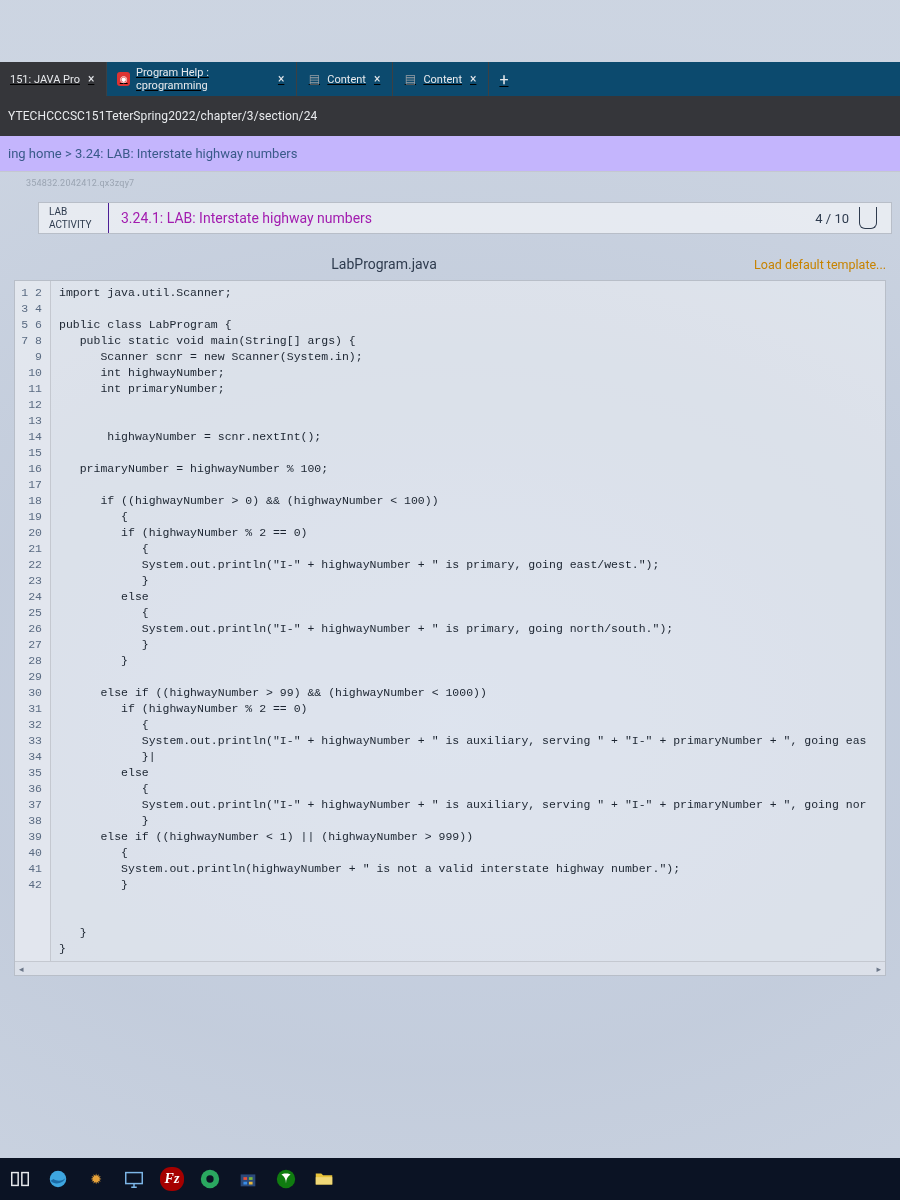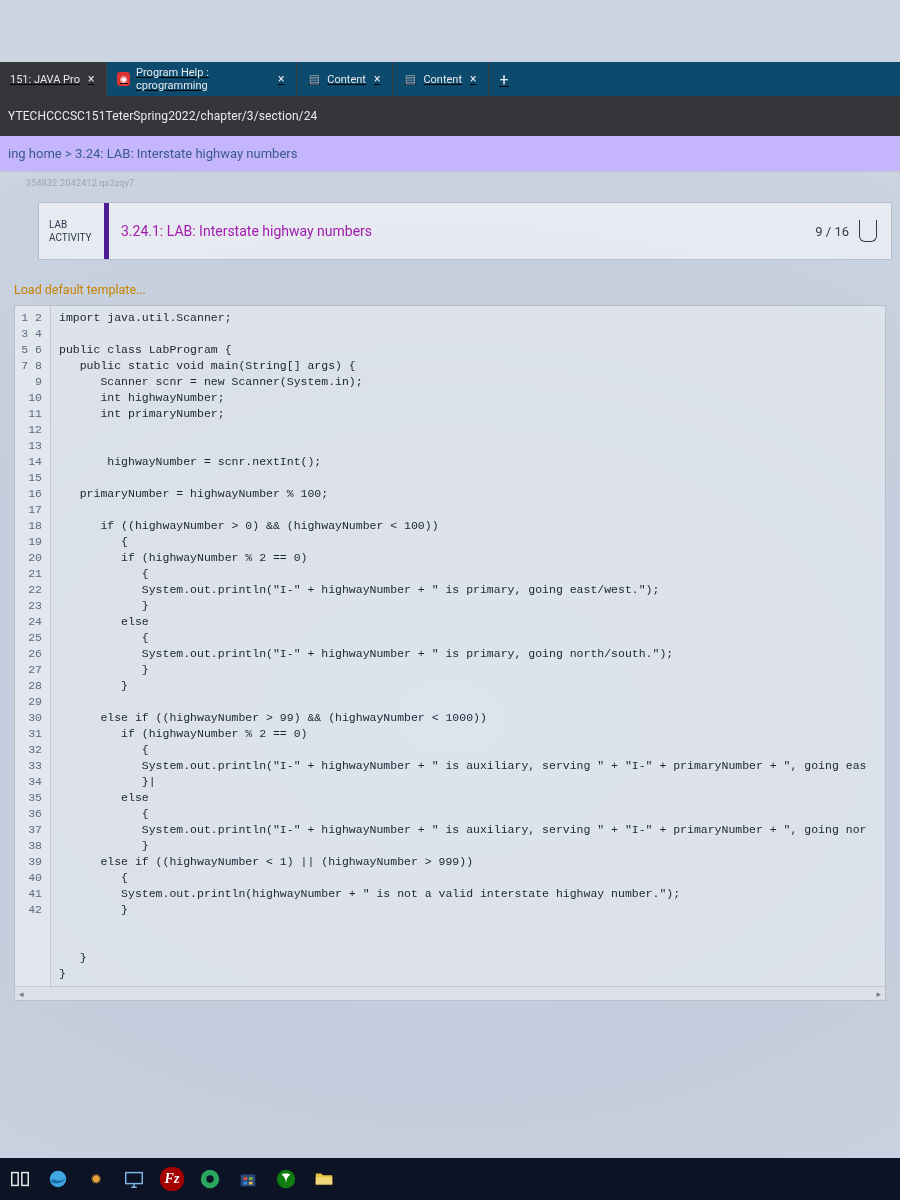--- a/index.html
+++ b/index.html
@@ -66,22 +66,22 @@
   }
   .content-wrap { padding: 8px 8px 0 8px; }
   .activity-box {
     border: 1px solid #b8bec8;
     background: rgba(255,255,255,0.55);
     margin: 6px 0 18px 30px;
     display: flex;
     align-items: stretch;
   }
   .activity-left {
-    border-right: 5px solid #4c1d95;
-    padding: 15px 10px;
+    border-right: 1px solid #4c1d95;
+    padding: 2px 10px;
     font-size: 10px;
     color: #2e3b4e;
     line-height: 1.3;
     width: 70px;
   }
   .activity-title {
     flex: 1;
     display: flex;
     align-items: center;
     padding: 0 12px;
@@ -211,26 +211,27 @@
 <div class="qid">354832.2042412.qx3zqy7</div>
 
 <div class="content-wrap">
   <div class="activity-box">
     <div class="activity-left">
       <div>LAB</div>
       <div>ACTIVITY</div>
     </div>
     <div class="activity-title">3.24.1: LAB: Interstate highway numbers</div>
     <div class="activity-score">
-      <span>9 / 16</span>
+      <span>4 / 10</span>
       <span class="score-ico"></span>
     </div>
   </div>
 
   <div class="file-header">
+    <div class="file-tab">LabProgram.java</div>
     <div class="load-template">Load default template...</div>
   </div>
 
   <div class="editor-outer">
     <div class="editor">
       <div class="gutter" id="gutter">1
 2
 3
 4
 5

